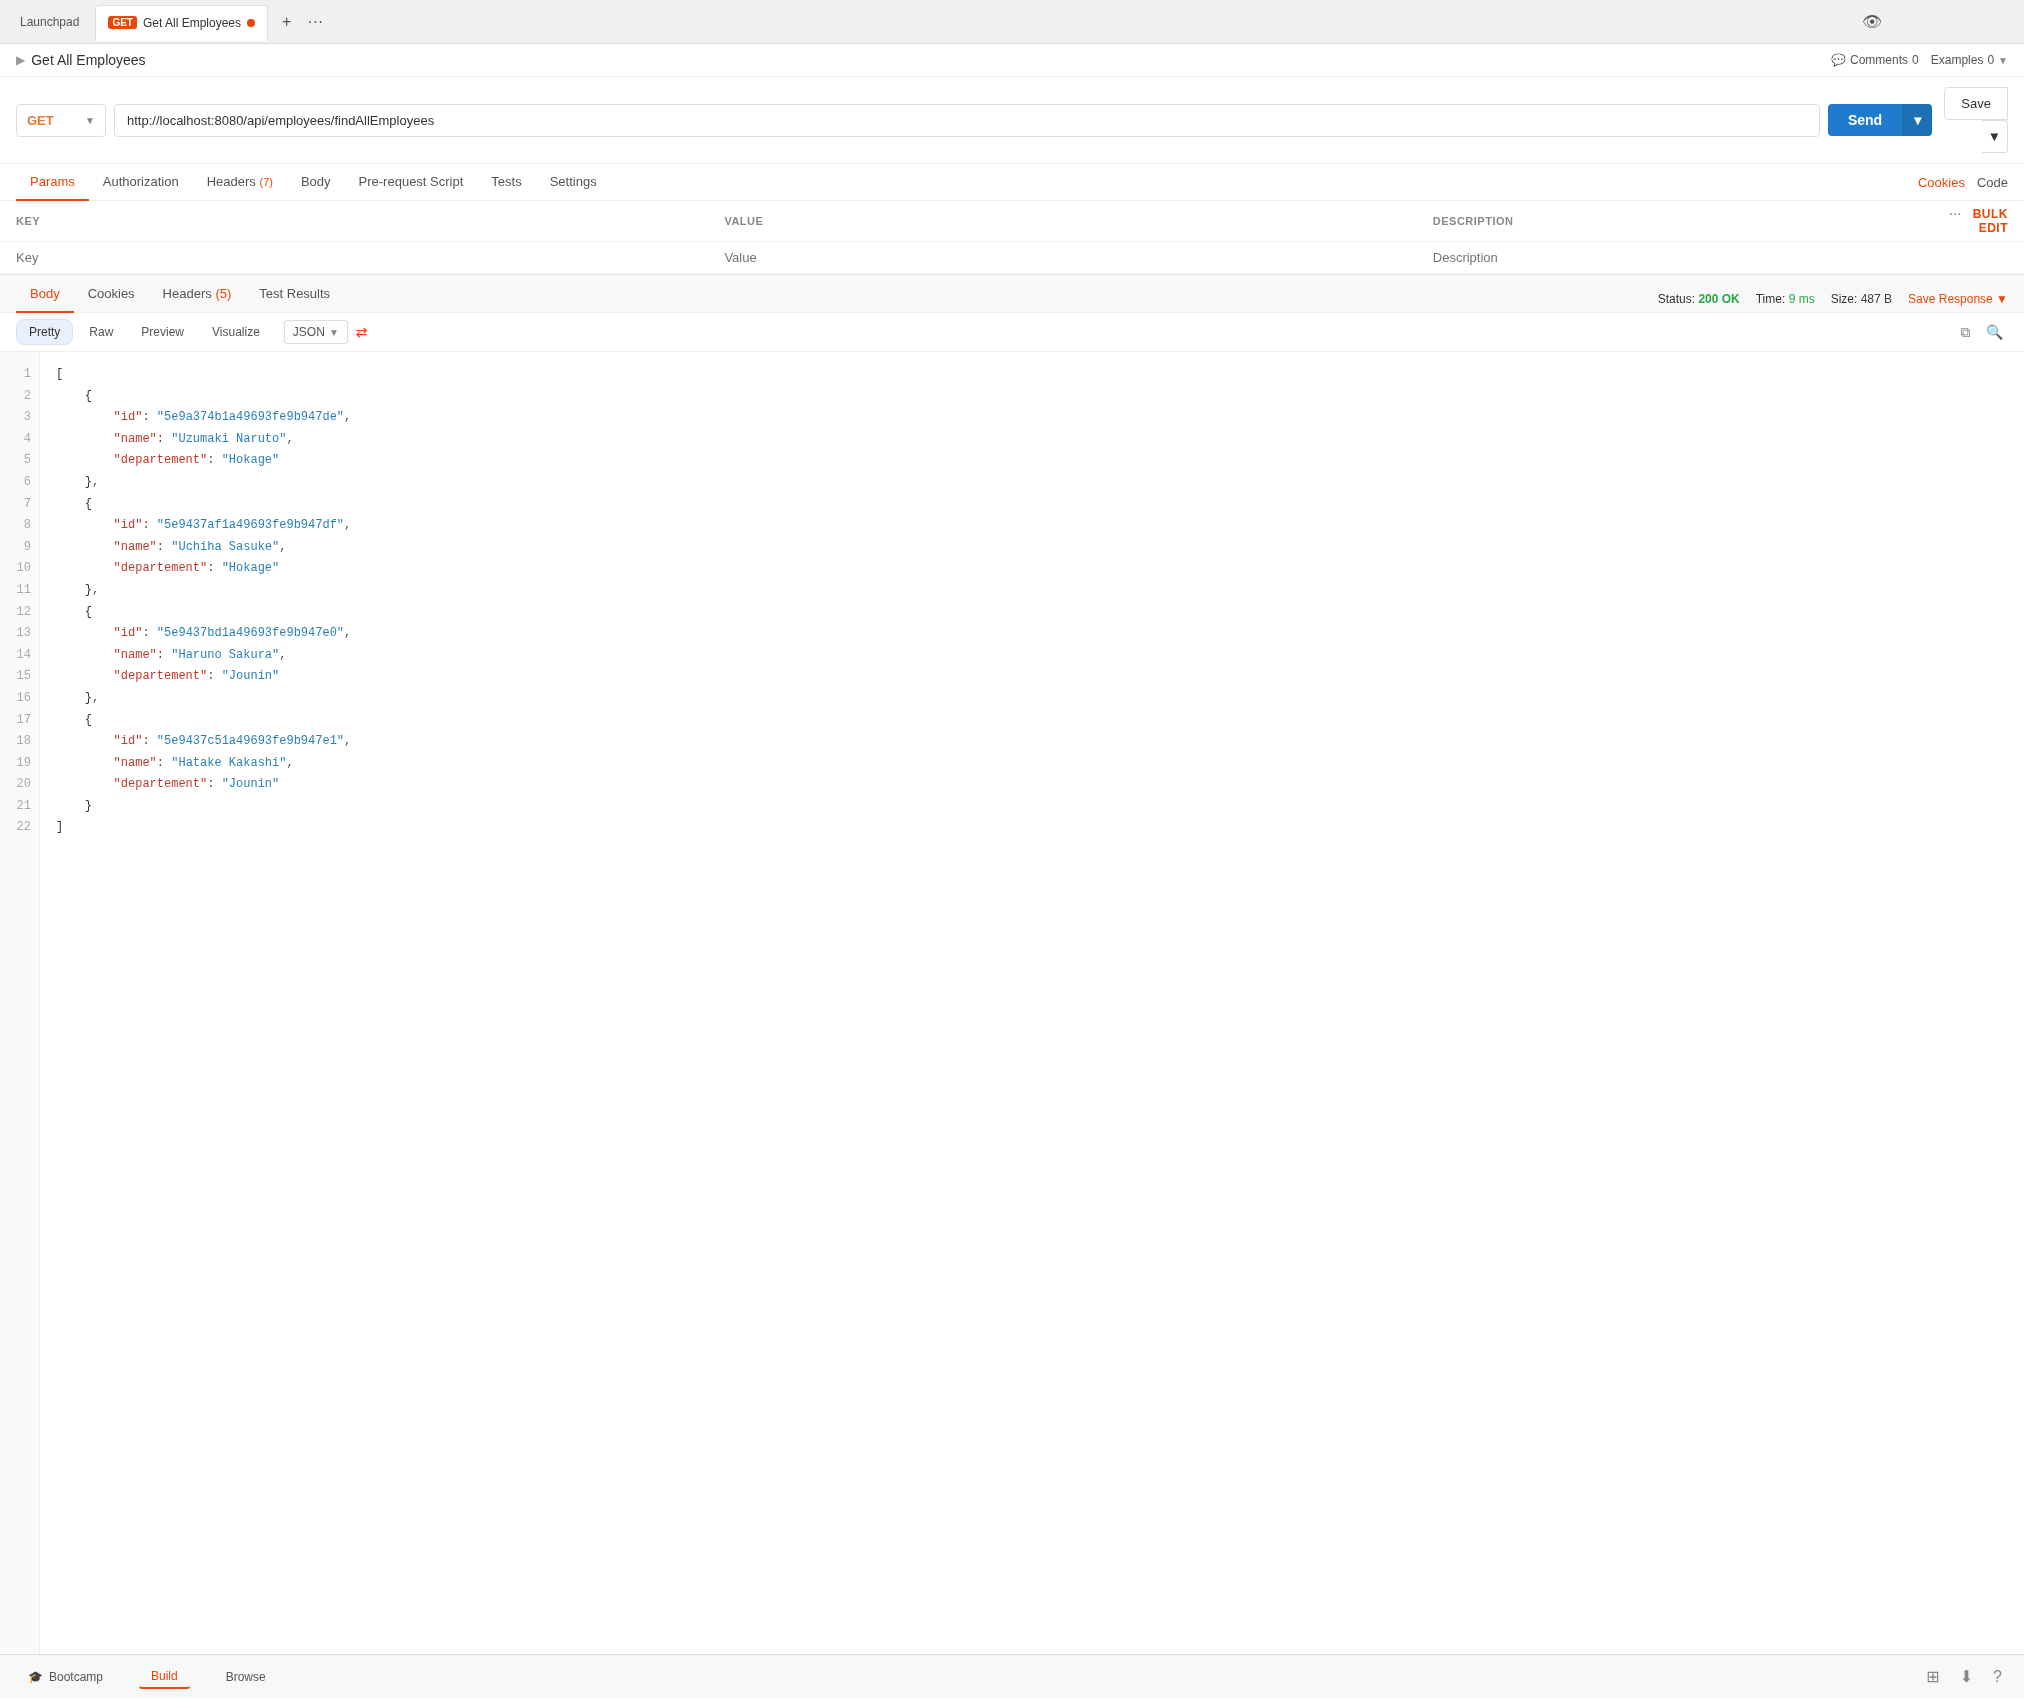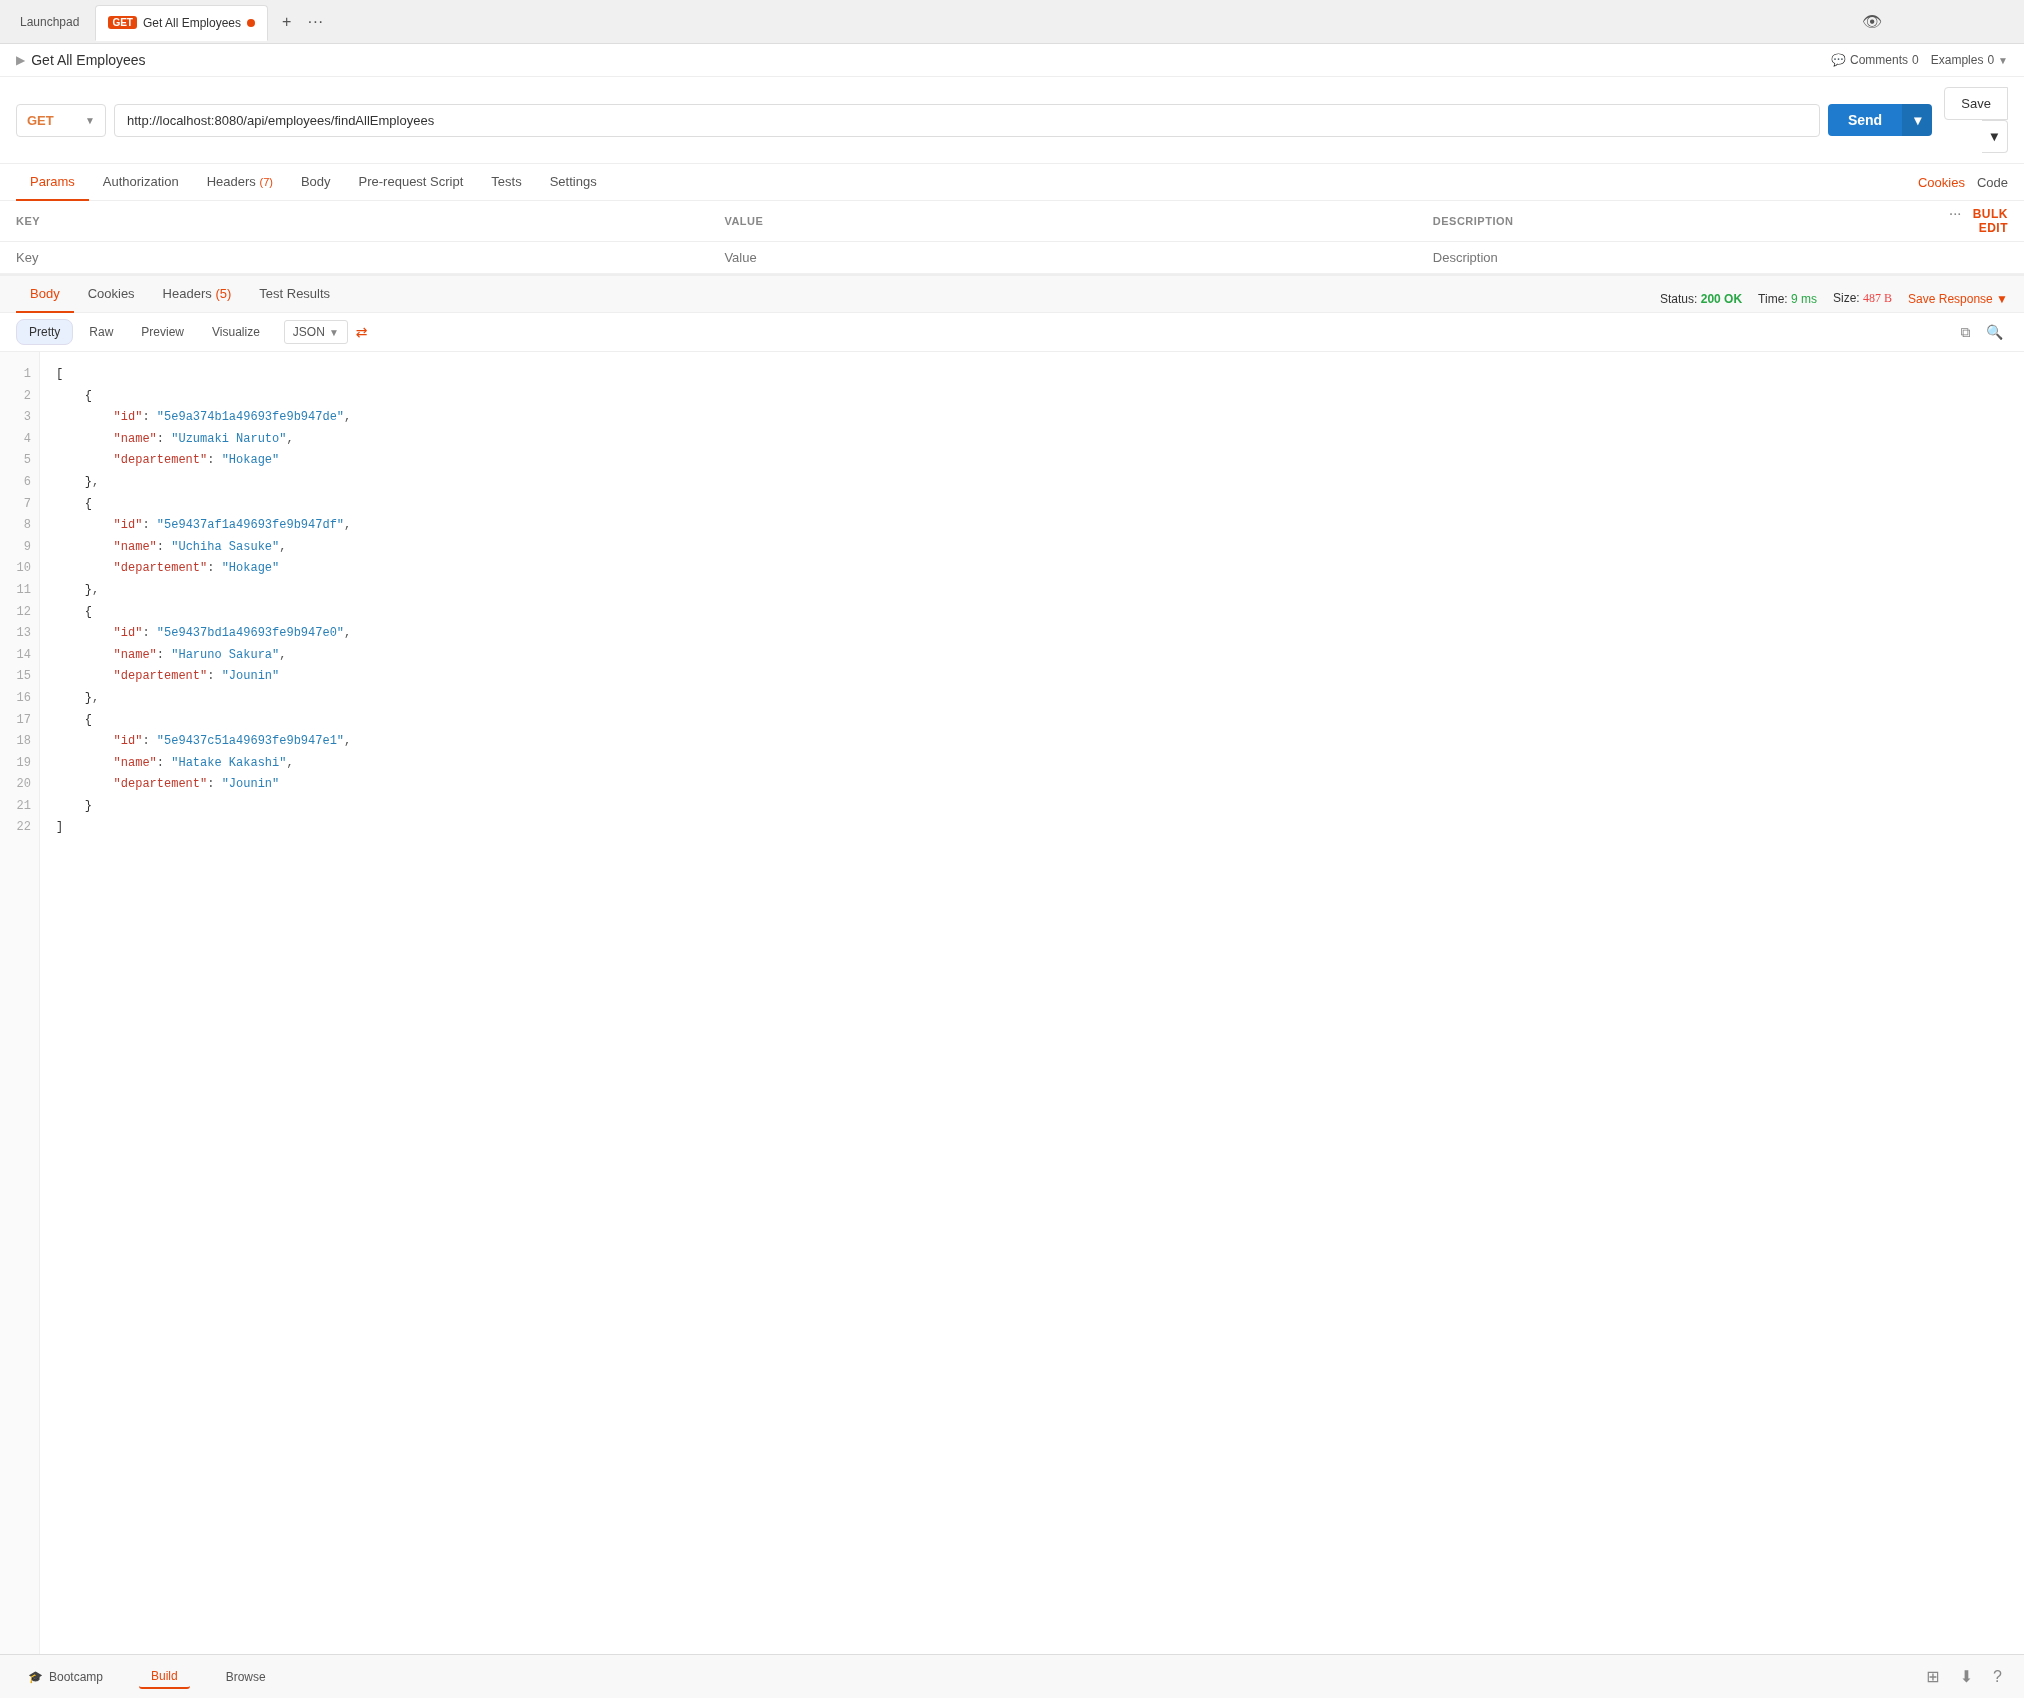--- a/index.html
+++ b/index.html
@@ -54,21 +54,21 @@
     .more-icon { color: #888; cursor: pointer; }
 
     
     .response-tabs-bar { display: flex; align-items: center; padding: 0 16px; border-bottom: 1px solid #eee; background: #f8f8f8; border-top: 2px solid #eee; }
     .response-tab { padding: 10px 14px; font-size: 13px; color: #555; cursor: pointer; border-bottom: 2px solid transparent; margin-bottom: -1px; }
     .response-tab-active { color: #e8470a; border-bottom: 2px solid #e8470a; }
     .response-tab-badge { color: #e8470a; }
     .response-status-bar { margin-left: auto; display: flex; gap: 16px; align-items: center; font-size: 12px; margin-top: 9px; }
     .status-ok { color: #28a745; font-weight: 600; }
     .status-time { color: #28a745; }
-    .status-size { color: #ef4444; font-family: Liberation Serif, serif; }
+    .status-size { color: #404040; }
     .save-response-btn { color: #e8470a; font-size: 12px; cursor: pointer; }
 
     
     .format-bar { display: flex; align-items: center; padding: 6px 16px; background: #fff; border-bottom: 1px solid #eee; gap: 4px; }
     .format-tab { padding: 5px 12px; font-size: 12px; cursor: pointer; color: #555; border-radius: 8px; }
     .format-tab-active { background: #e8f0fe; color: #333; font-weight: 500; border: 1px solid #dde; }
     .format-dropdown { display: flex; align-items: center; gap: 4px; border: 1px solid #ddd; border-radius: 3px; padding: 4px 8px; cursor: pointer; font-size: 12px; color: #555; margin-left: 8px; }
     .format-actions { margin-left: auto; display: flex; gap: 8px; }
     .format-icon-btn { background: none; border: none; cursor: pointer; color: #888; font-size: 14px; padding: 4px; }
     .wrap-icon { color: #e8470a; }

